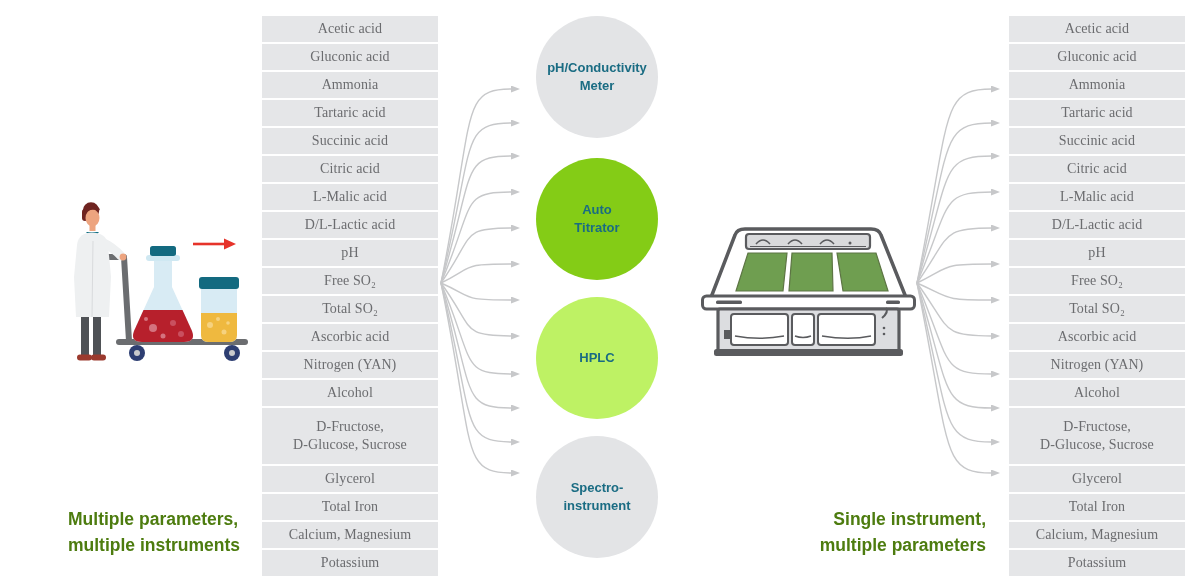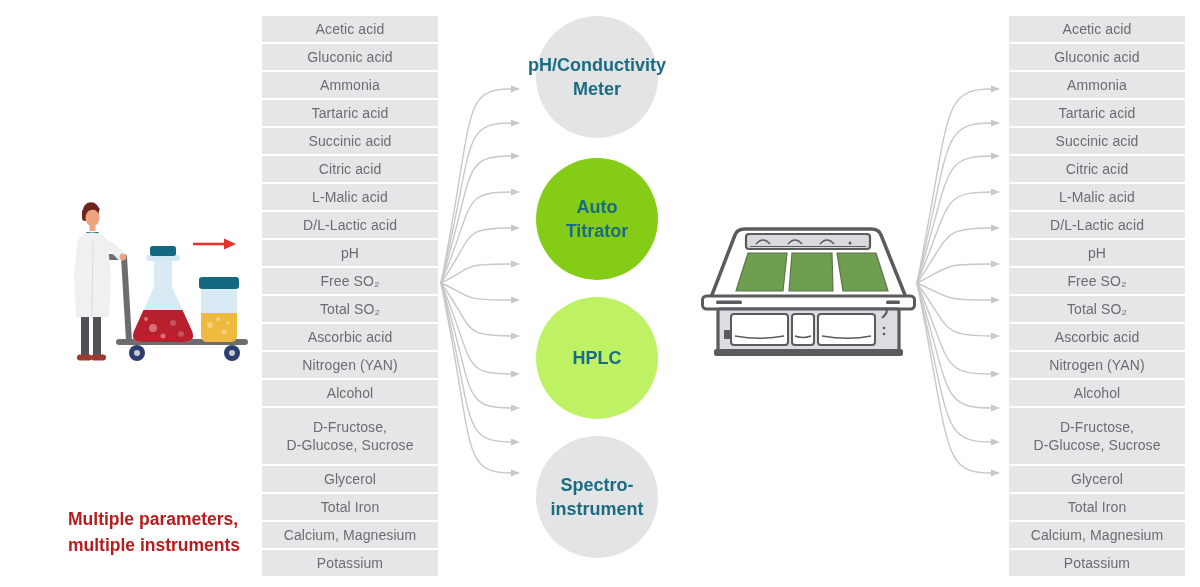--- a/index.html
+++ b/index.html
@@ -10,31 +10,32 @@
   }
   svg.overlay { position:absolute; left:0; top:0; }
   .list { position:absolute; top:16px; width:176px; display:flex; flex-direction:column; gap:2px; }
   .list-left  { left:262px; }
   .list-right { left:1009px; }
   .param {
     background:#e5e6e8; height:26px; flex:0 0 auto;
     display:flex; align-items:center; justify-content:center;
     font-size:14px; color:#6b6c6f; text-align:center; white-space:pre-line;
     letter-spacing:.1px;
+    font-family:Liberation Serif, serif;
   }
   .param.tall { height:56px; line-height:1.3; }
   .circle {
     position:absolute; left:536px; width:122px; height:122px; border-radius:50%;
     display:flex; align-items:center; justify-content:center;
     text-align:center; white-space:pre-line;
-    font-weight:bold; font-size:18px; line-height:1.35; color:#1a6c83;
+    font-weight:bold; font-size:13px; line-height:1.35; color:#1a6c83;
   }
   .caption {
     position:absolute; top:506px; font-size:17.5px; font-weight:bold;
-    color:#b91c1c; line-height:1.5; white-space:pre-line;
+    color:#4d7c0f; line-height:1.5; white-space:pre-line;
   }
   .caption-left  { left:68px; text-align:left; }
   .caption-right { left:790px; width:196px; text-align:right; }
   .illus { position:absolute; }
 </style>
 </head>
 <body>
 
 <div class="canvas">
 
@@ -211,14 +212,16 @@
 Meter</div>
       <div class="circle" style="top: 158px; background: #84cc16;">Auto
 Titrator</div>
       <div class="circle" style="top: 297px; background: #bef264;">HPLC</div>
       <div class="circle" style="top: 436px; background: rgb(227, 228, 230);">Spectro-
 instrument</div>
     </div>
 
   <div class="caption caption-left">Multiple parameters,
 multiple instruments</div>
+  <div class="caption caption-right">Single instrument,
+multiple parameters</div>
 
 </div>
 
 </body></html>

